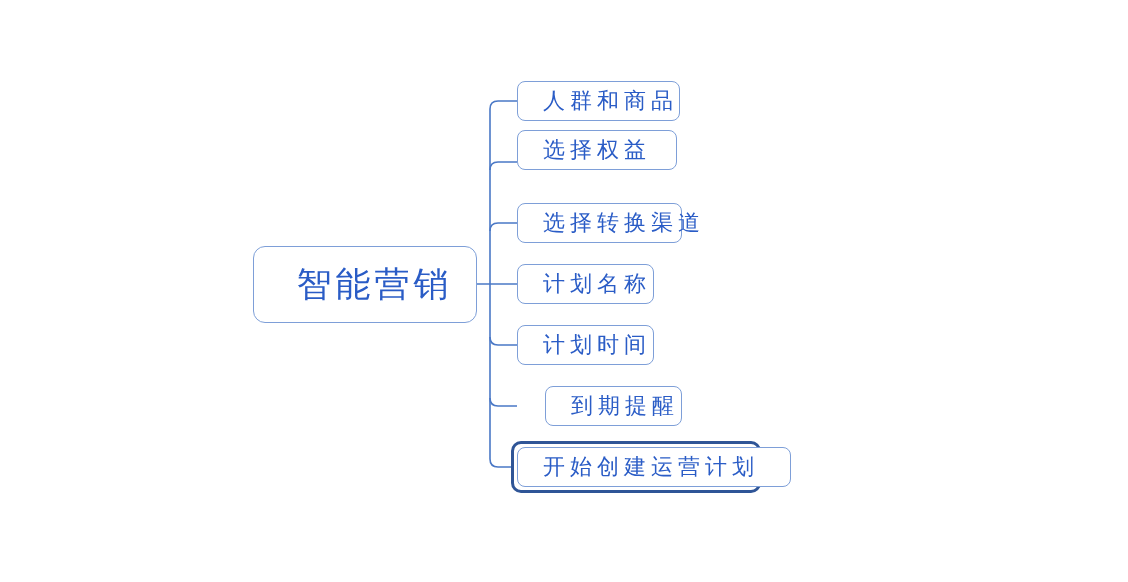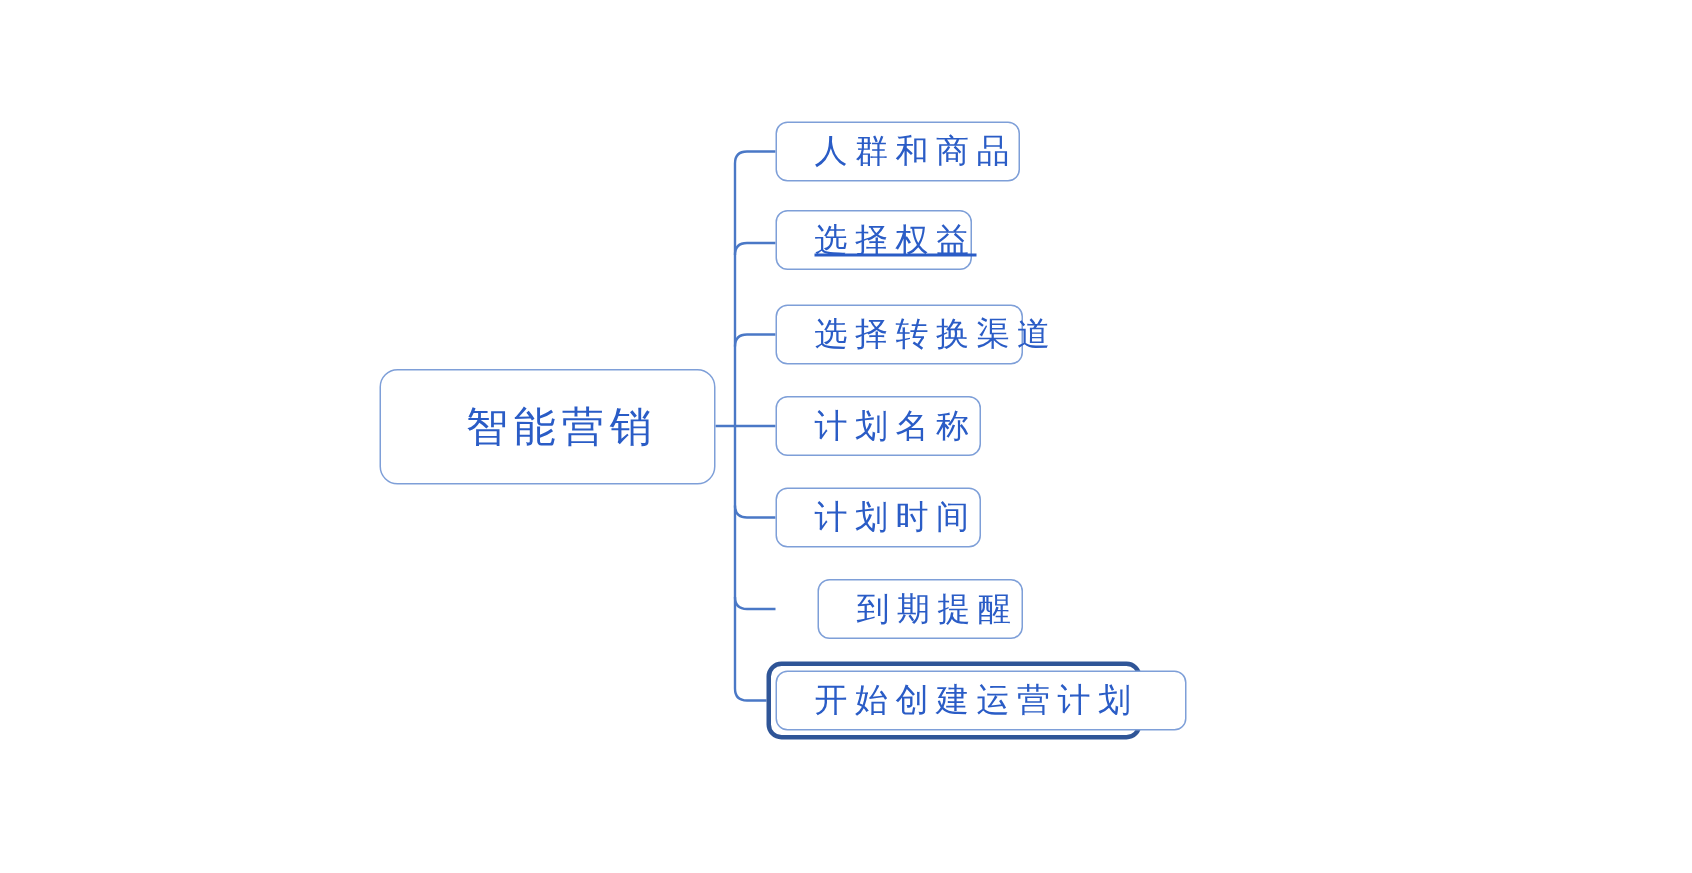--- a/index.html
+++ b/index.html
@@ -36,35 +36,35 @@
     border: 1.5px solid var(--node-border);
     background: var(--background);
     color: var(--node-text);
     white-space: nowrap;
     cursor: default;
   }
   .root-node {
     left: 253px; top: 246px;
     width: 224px; height: 77px;
     border-radius: 12px;
-    font-size: 28px;
+    font-size: 35px;
     letter-spacing: 4px;
     justify-content: center;
     padding-left: 19px; 
   }
   .child-node {
     left: 517px;
     height: 40px;
     border-radius: 8px;
     font-size: 22px;
     letter-spacing: 5px;
     padding-left: 25px;
   }
   .child-1 { top: 81px;  width: 163px; }
-  .child-2 { top: 140px; width: 131px; text-decoration: underline; }
+  .child-2 { top: 130px; width: 160px; }
   .child-3 { top: 203px; width: 165px; }
   .child-4 { top: 264px; width: 137px; }
   .child-5 { top: 325px; width: 137px; }
   .child-6 { top: 386px; width: 137px; margin-left: 28px; }
   .selection-ring {
     position: absolute;
     left: 511px; top: 441px;
     width: 250px; height: 52px;
     border: 3px solid var(--selection-border);
     border-radius: 10px;

